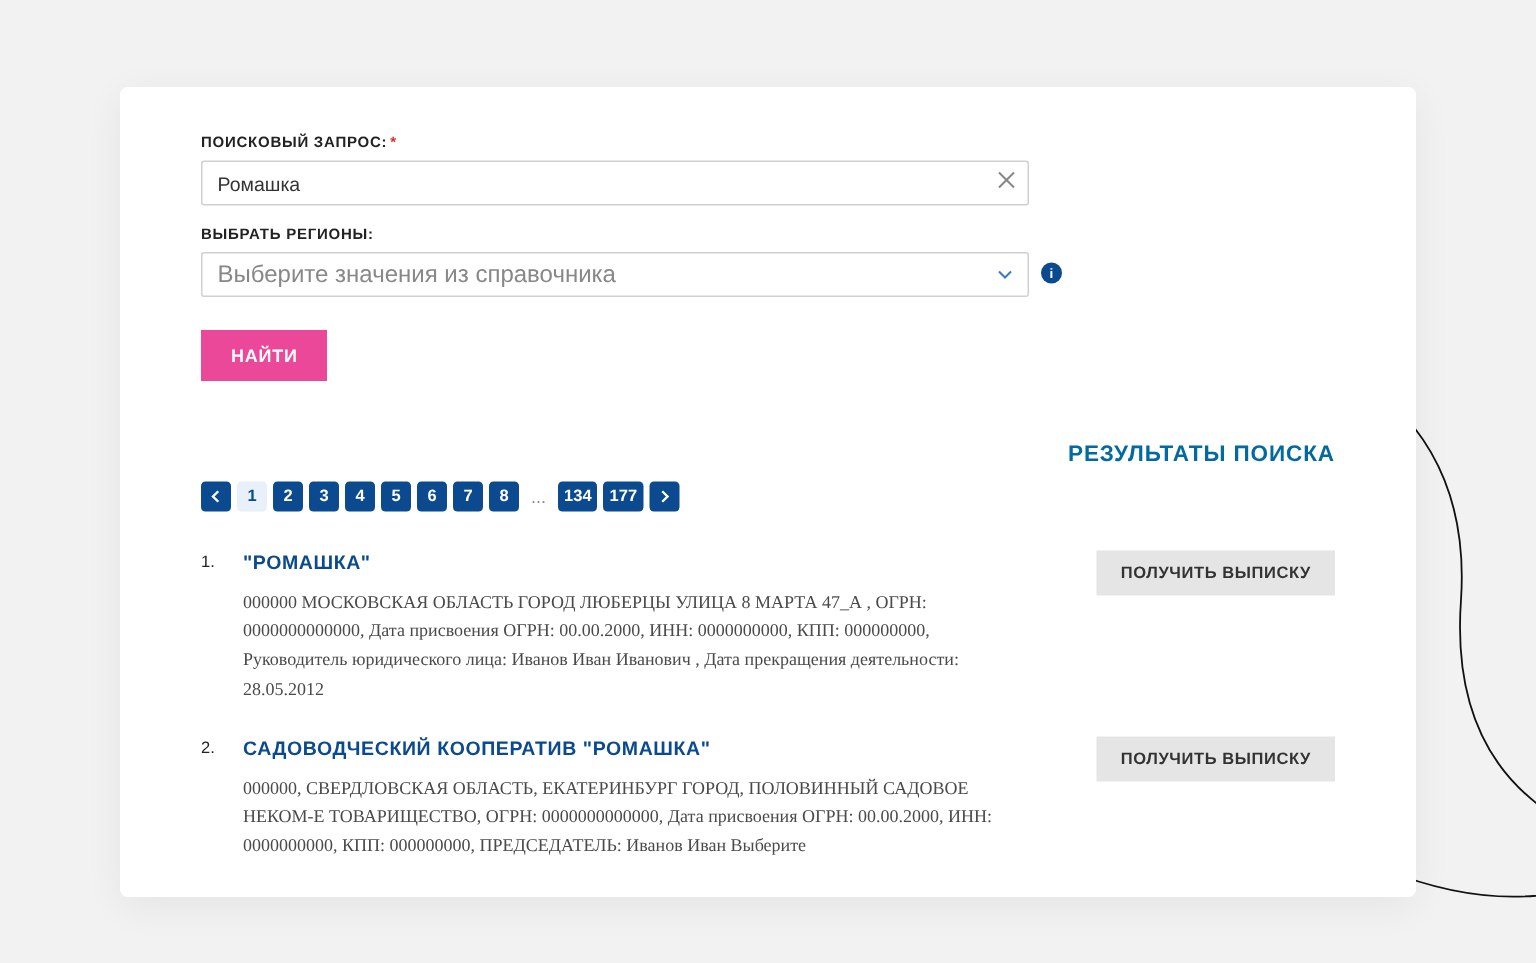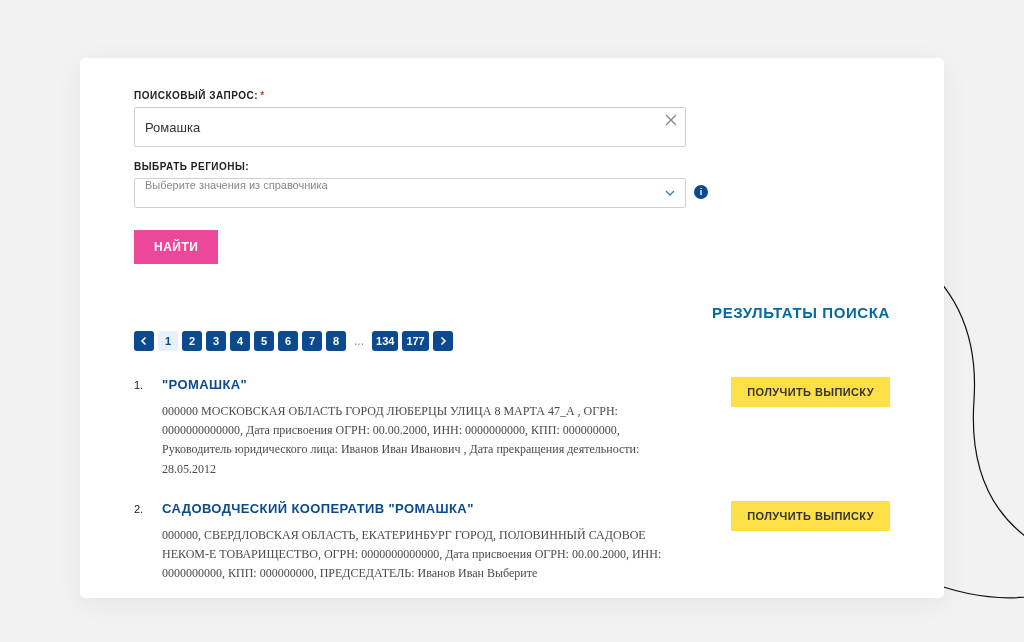--- a/index.html
+++ b/index.html
@@ -49,21 +49,21 @@
     margin-bottom: 6px;
     text-transform: uppercase;
   }
   .req { color: #d93025; margin-left: 2px; }
   .input-wrap {
     position: relative;
     margin-bottom: 14px;
   }
   .text-input {
     width: 552px;
-    height: 40px;
+    height: 30px;
     border: 1px solid #d0d0d0;
     border-radius: 2px;
     padding: 0 24px 0 10px;
     font-size: 13px;
     color: #333;
     outline: none;
   }
   .clear-btn {
     position: absolute;
     left: 528px;
@@ -80,25 +80,25 @@
   .select-wrap {
     position: relative;
     width: 552px;
   }
   .select-input {
     width: 552px;
     height: 30px;
     border: 1px solid #d0d0d0;
     border-radius: 2px;
     padding: 0 30px 4px 10px;
-    font-size: 11px;
+    font-size: 16px;
     color: #888;
     background: #fff;
     display: flex;
-    align-items: flex-start;
+    align-items: flex-end;
     cursor: pointer;
   }
   .select-arrow {
     position: absolute;
     right: 10px;
     top: 9px;
     pointer-events: none;
   }
   .info-icon {
     position: absolute;
@@ -192,21 +192,21 @@
     text-transform: uppercase;
   }
   .result-desc {
     color: #4a4a4a;
     font-size: 12px;
     line-height: 1.6;
     max-width: 520px;
     font-family: Liberation Serif, serif;
   }
   .extract-btn {
-    background: #fde047;
+    background: #e5e5e5;
     color: #333;
     border: none;
     font-size: 11px;
     font-weight: 700;
     letter-spacing: 0.4px;
     padding: 9px 16px;
     cursor: pointer;
     white-space: nowrap;
   }
 </style>

